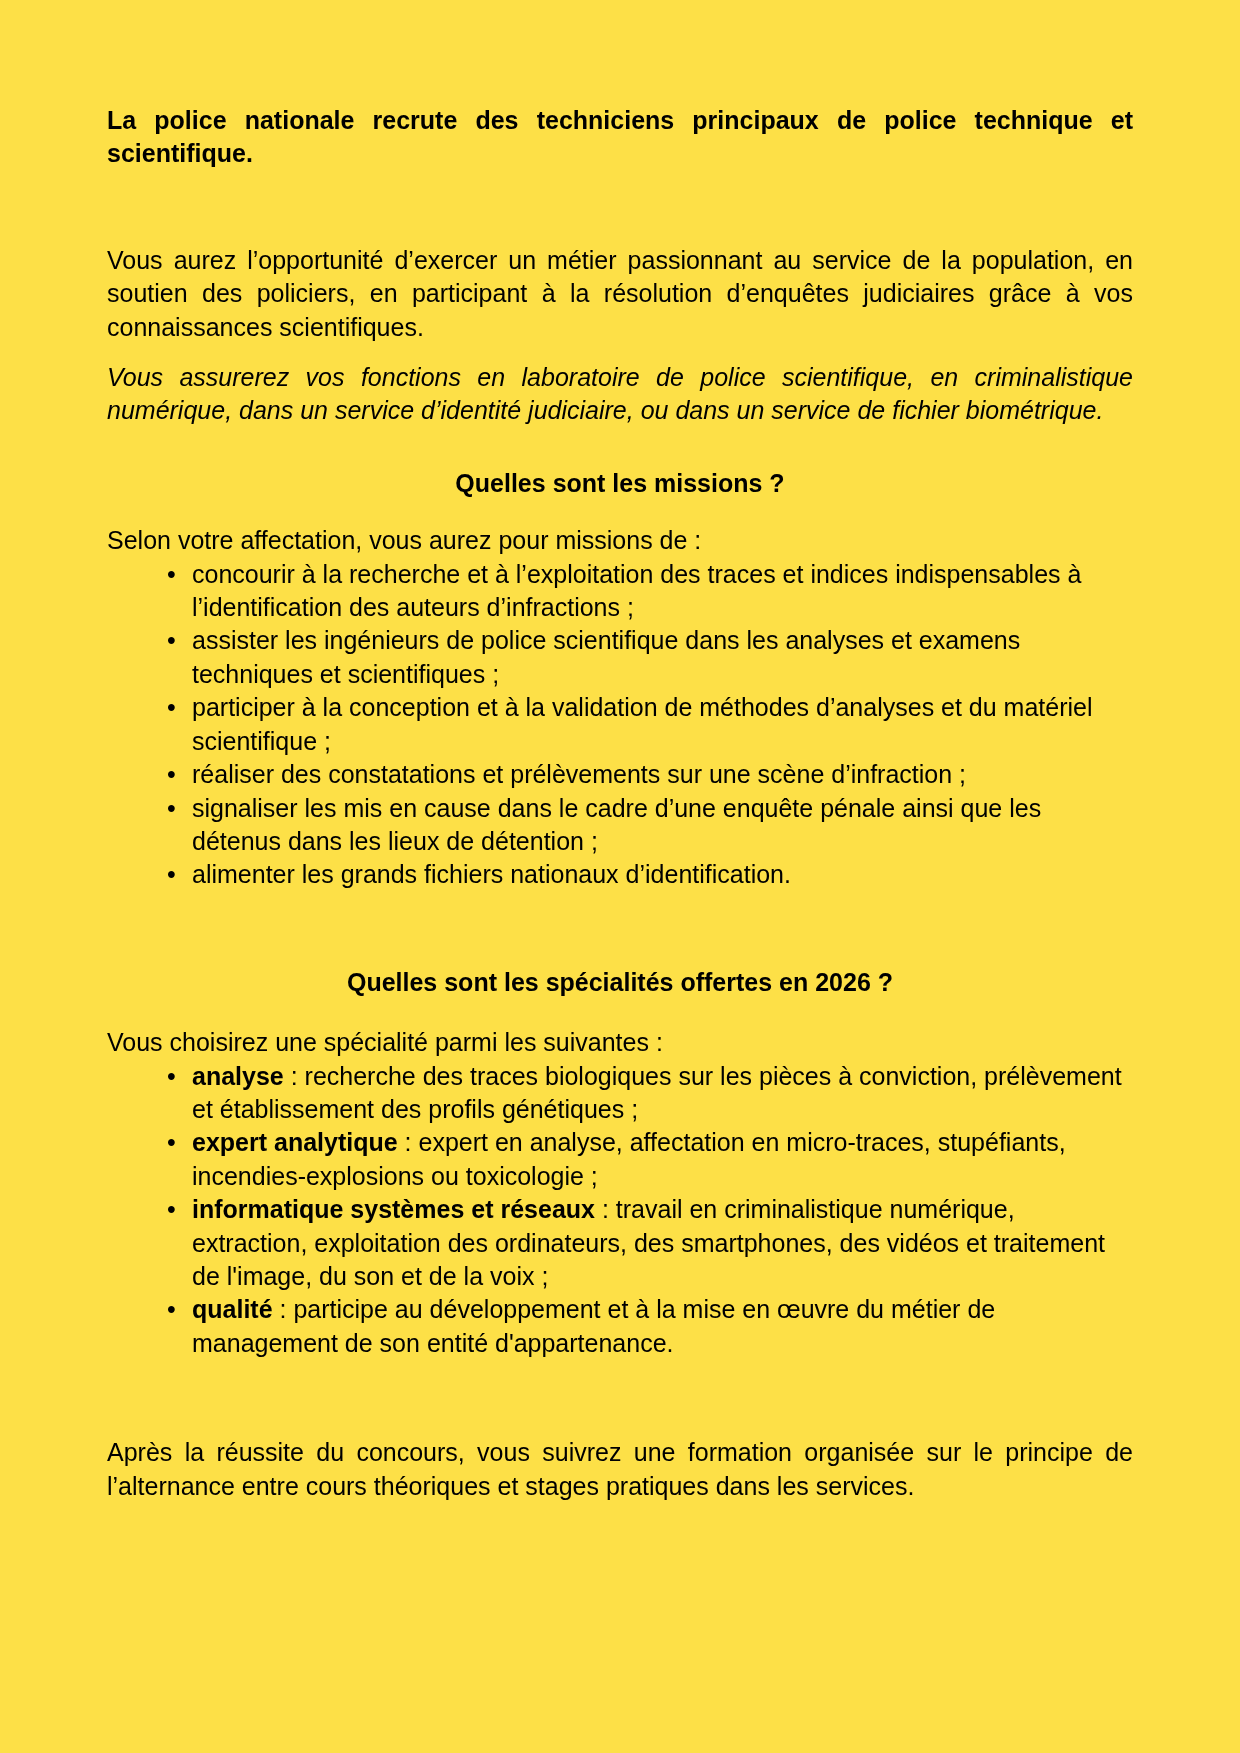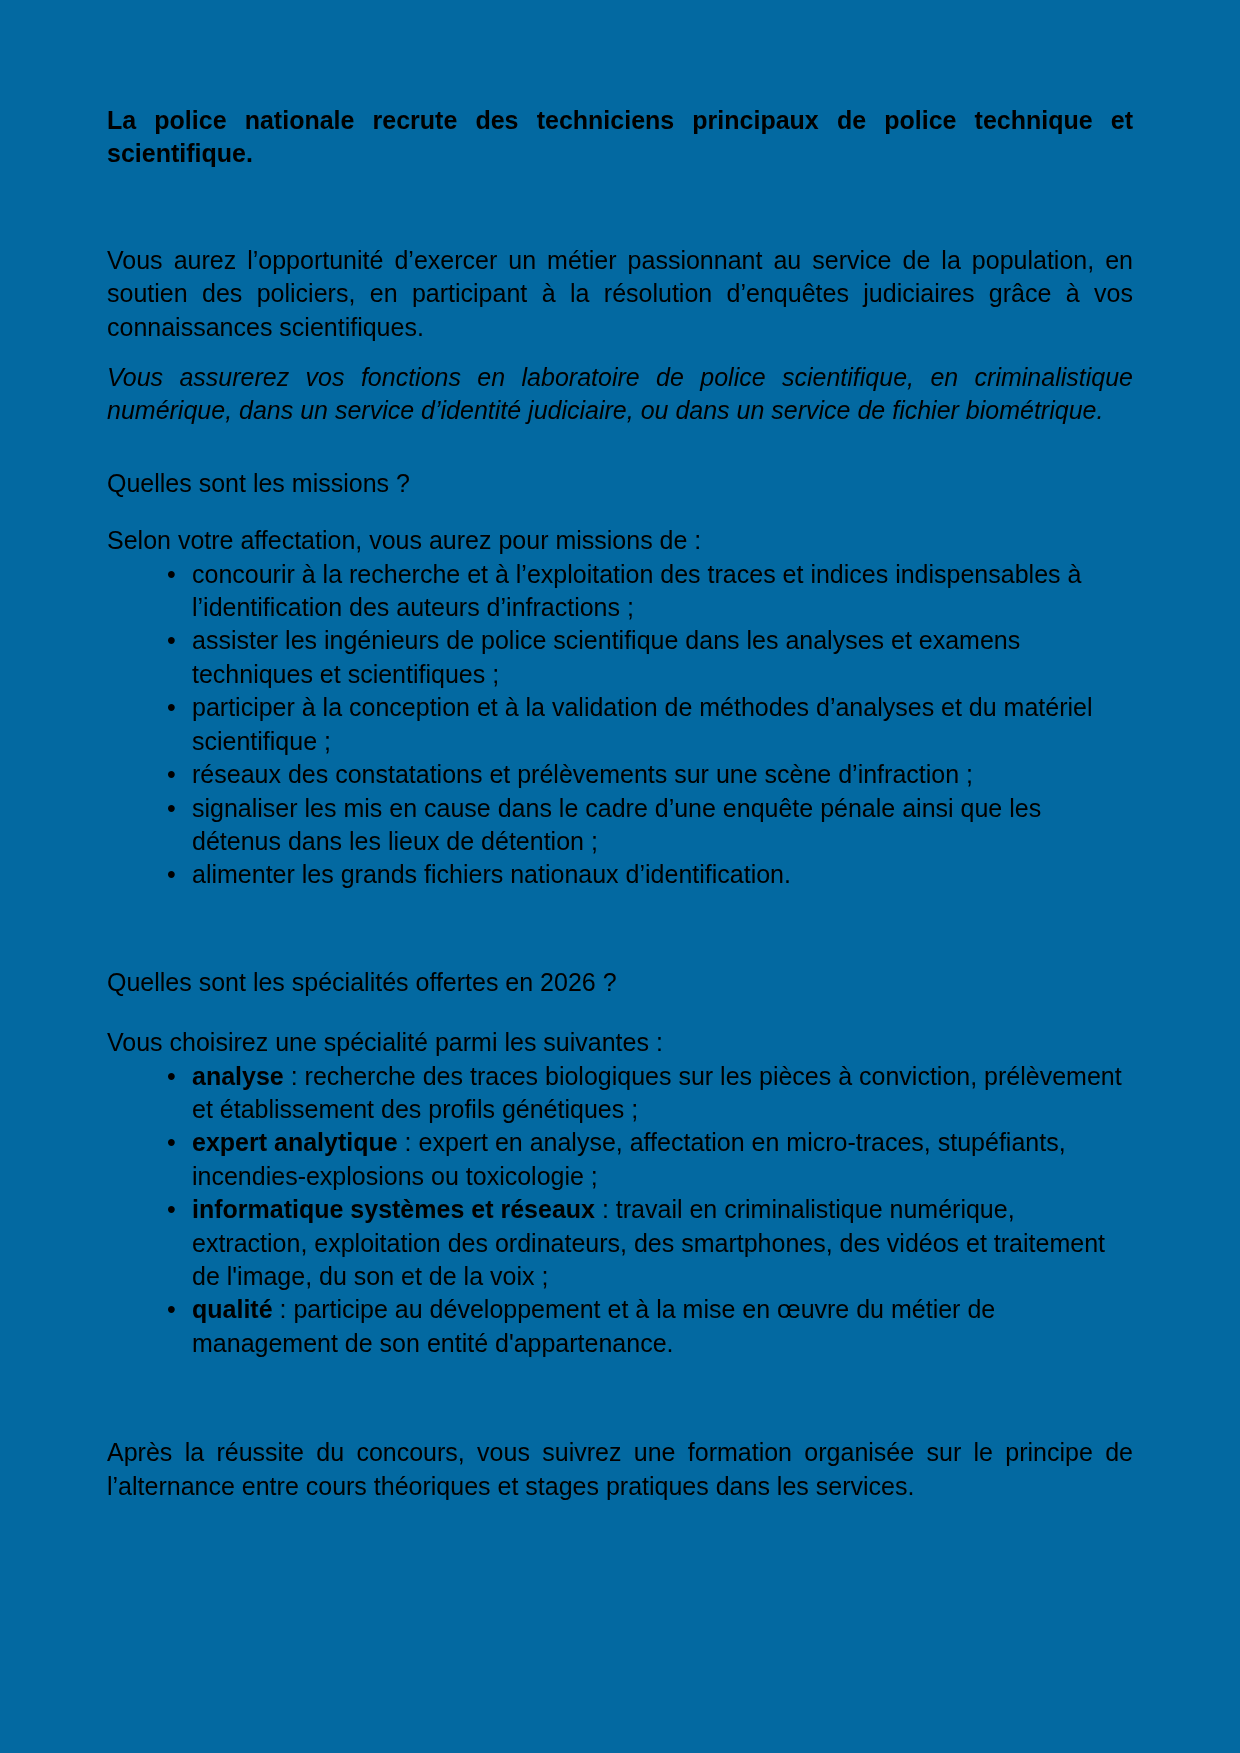--- a/index.html
+++ b/index.html
@@ -6,42 +6,42 @@
     margin: 0;
     padding: 0;
     background: #ffffff;
   }
   .page {
     position: relative;
     box-sizing: border-box;
     width: 1240px;
     height: 1753px;
     margin: 0 auto;
-    background: #0369a1;
+    background: #fde047;
     color: #000000;
     font-family: "Liberation Sans", "DejaVu Sans", sans-serif;
     font-size: 25px;
     line-height: 33.4px;
     padding: 104px 107px 0 107px;
     overflow: hidden;
   }
   .doc-title {
     margin: 0;
     font-size: 25px;
     font-weight: bold;
     text-align: justify;
   }
   p { margin: 0; }
   .intro-1 { margin-top: 73px; text-align: justify; }
   .intro-2 { margin-top: 17px; text-align: justify; font-style: italic; }
   .section-heading {
     margin: 0;
     font-size: 25px;
-    font-weight: normal;
-    text-align: left;
+    font-weight: bold;
+    text-align: center;
   }
   .heading-missions { margin-top: 39px; }
   .lead-missions { margin-top: 24px; }
   .list-missions { margin-top: 29px; }
   .heading-specialties { margin-top: 74px; }
   .lead-specialties { margin-top: 27px; }
   .list-specialties { margin-top: 48px; }
   ul.doc-list {
     list-style: none;
     margin: 0;
@@ -82,21 +82,21 @@
     <li>
       <span class="bullet">•</span>
       <span>assister les ingénieurs de police scientifique dans les analyses et examens techniques et scientifiques ;</span>
     </li>
     <li>
       <span class="bullet">•</span>
       <span>participer à la conception et à la validation de méthodes d’analyses et du matériel scientifique ;</span>
     </li>
     <li>
       <span class="bullet">•</span>
-      <span>réseaux des constatations et prélèvements sur une scène d’infraction ;</span>
+      <span>réaliser des constatations et prélèvements sur une scène d’infraction ;</span>
     </li>
     <li>
       <span class="bullet">•</span>
       <span>signaliser les mis en cause dans le cadre d’une enquête pénale ainsi que les détenus dans les lieux de détention ;</span>
     </li>
     <li>
       <span class="bullet">•</span>
       <span>alimenter les grands fichiers nationaux d’identification.</span>
     </li>
   </ul>

